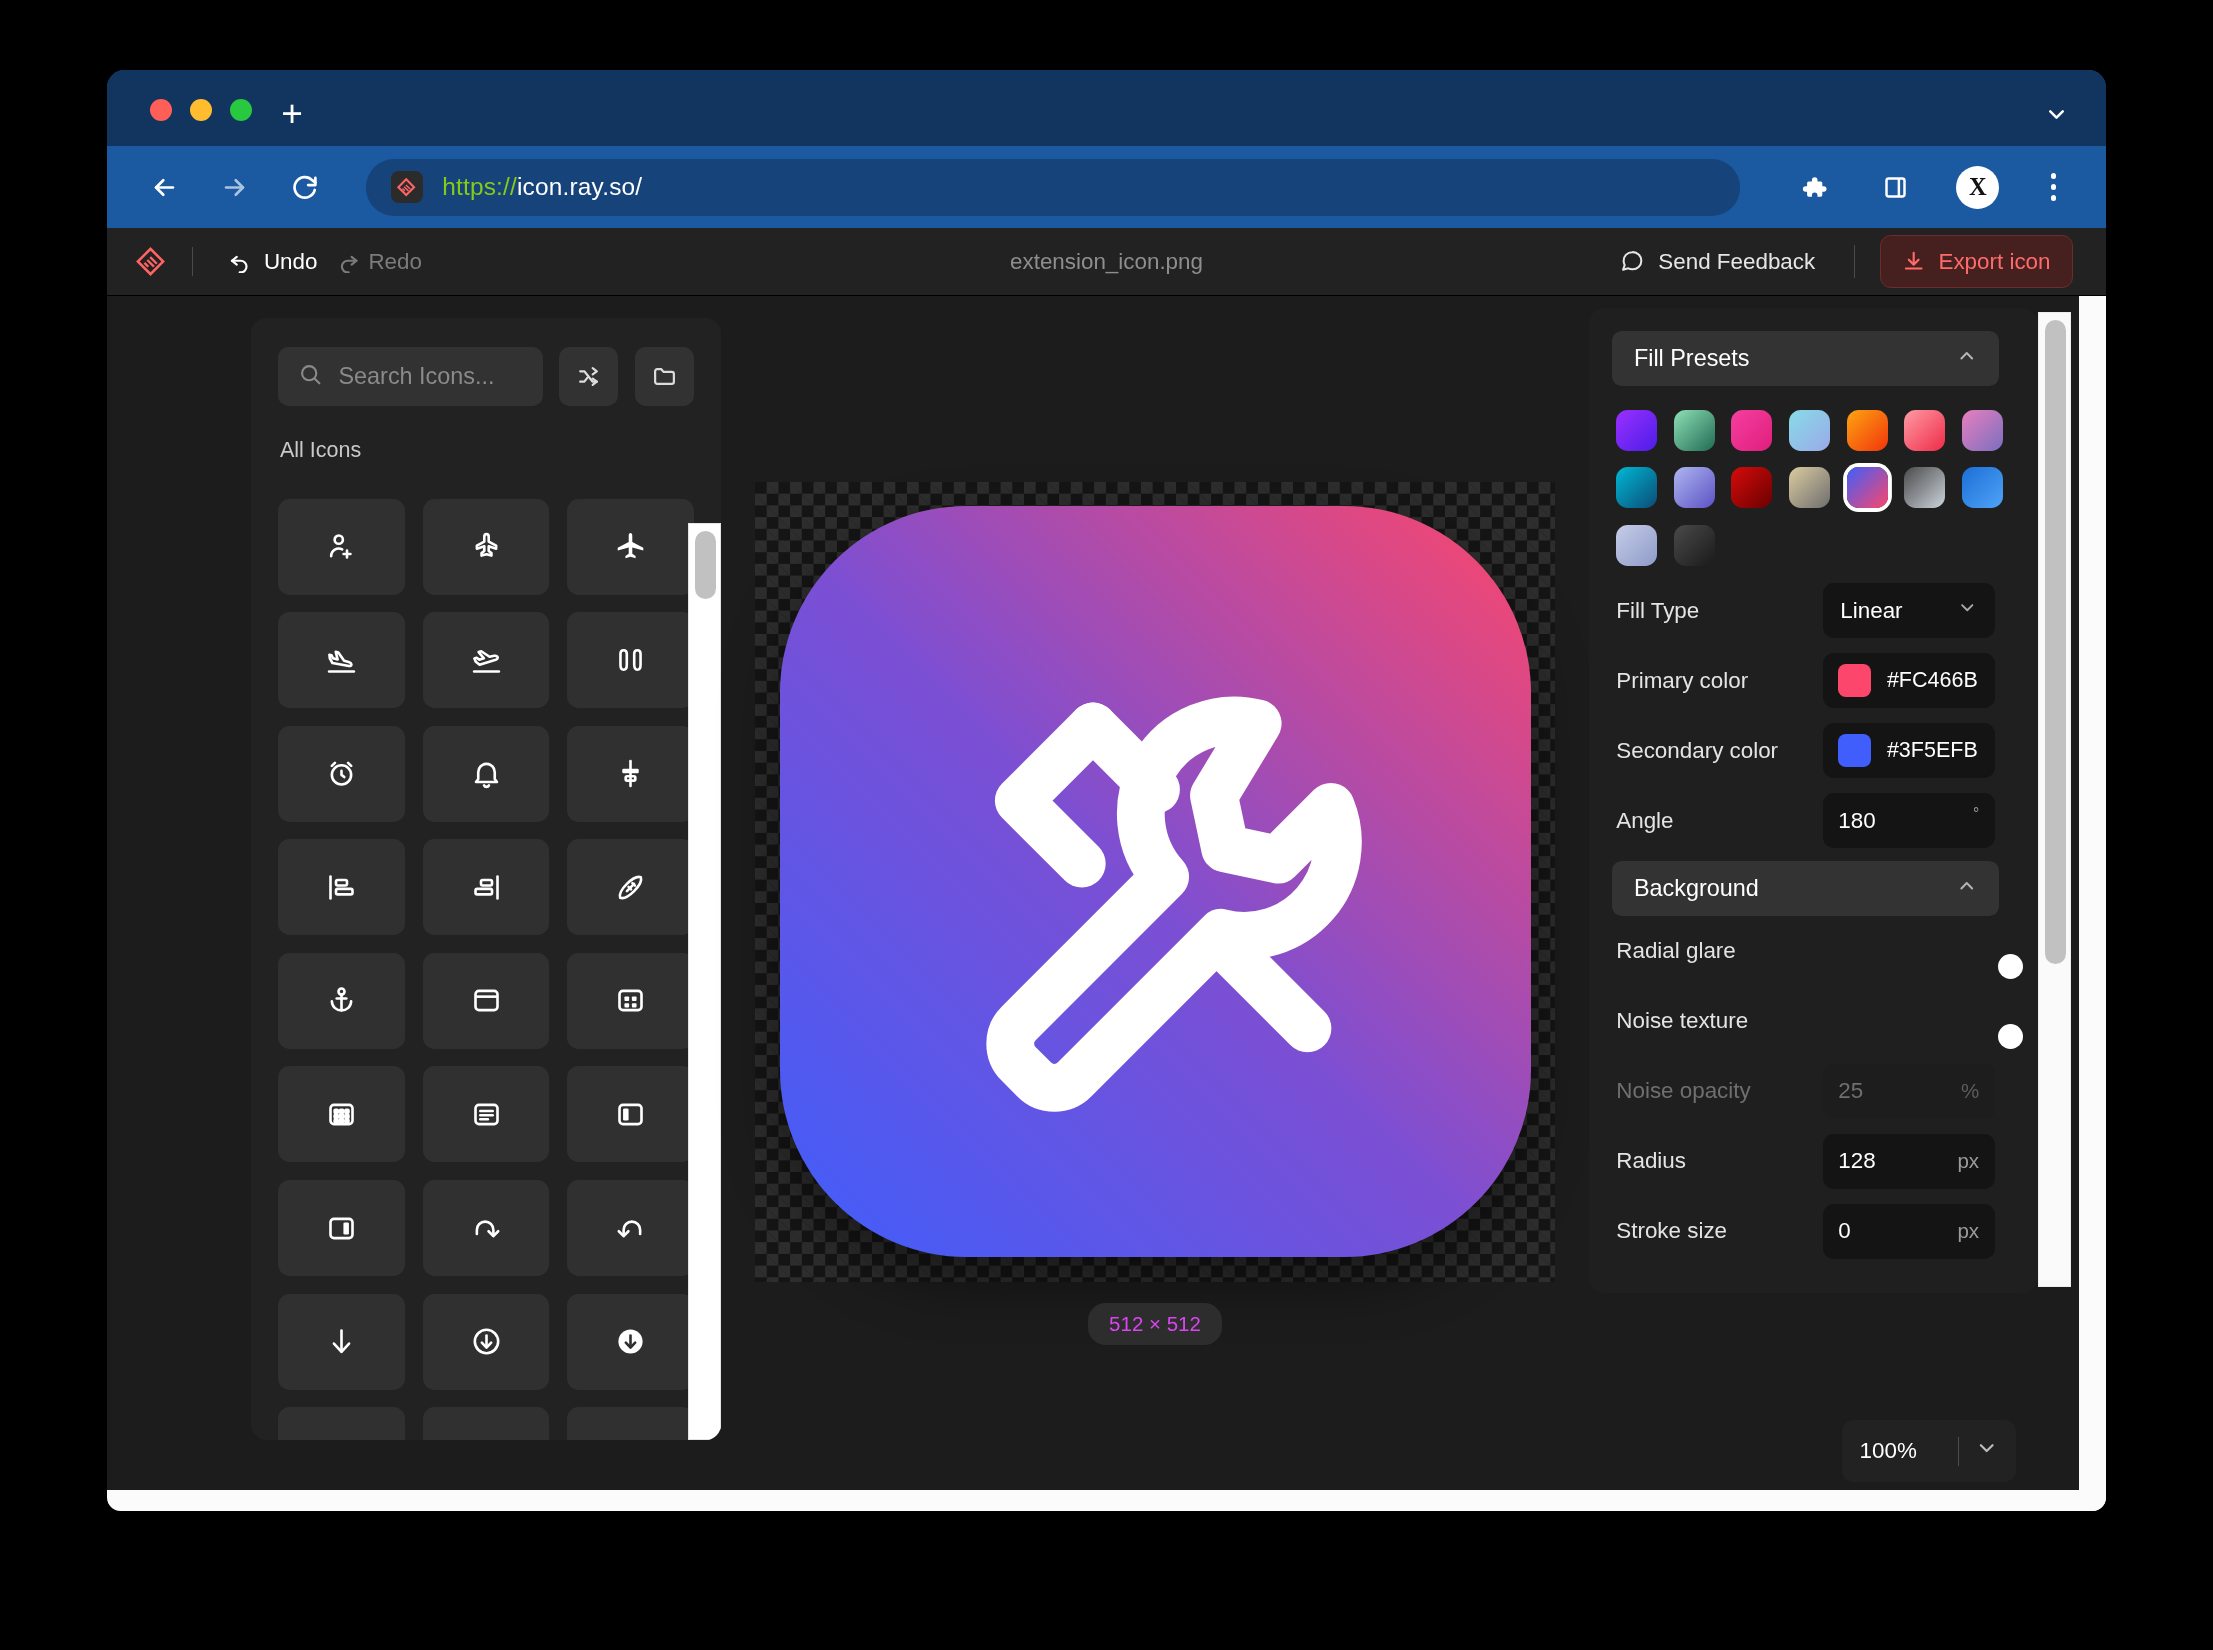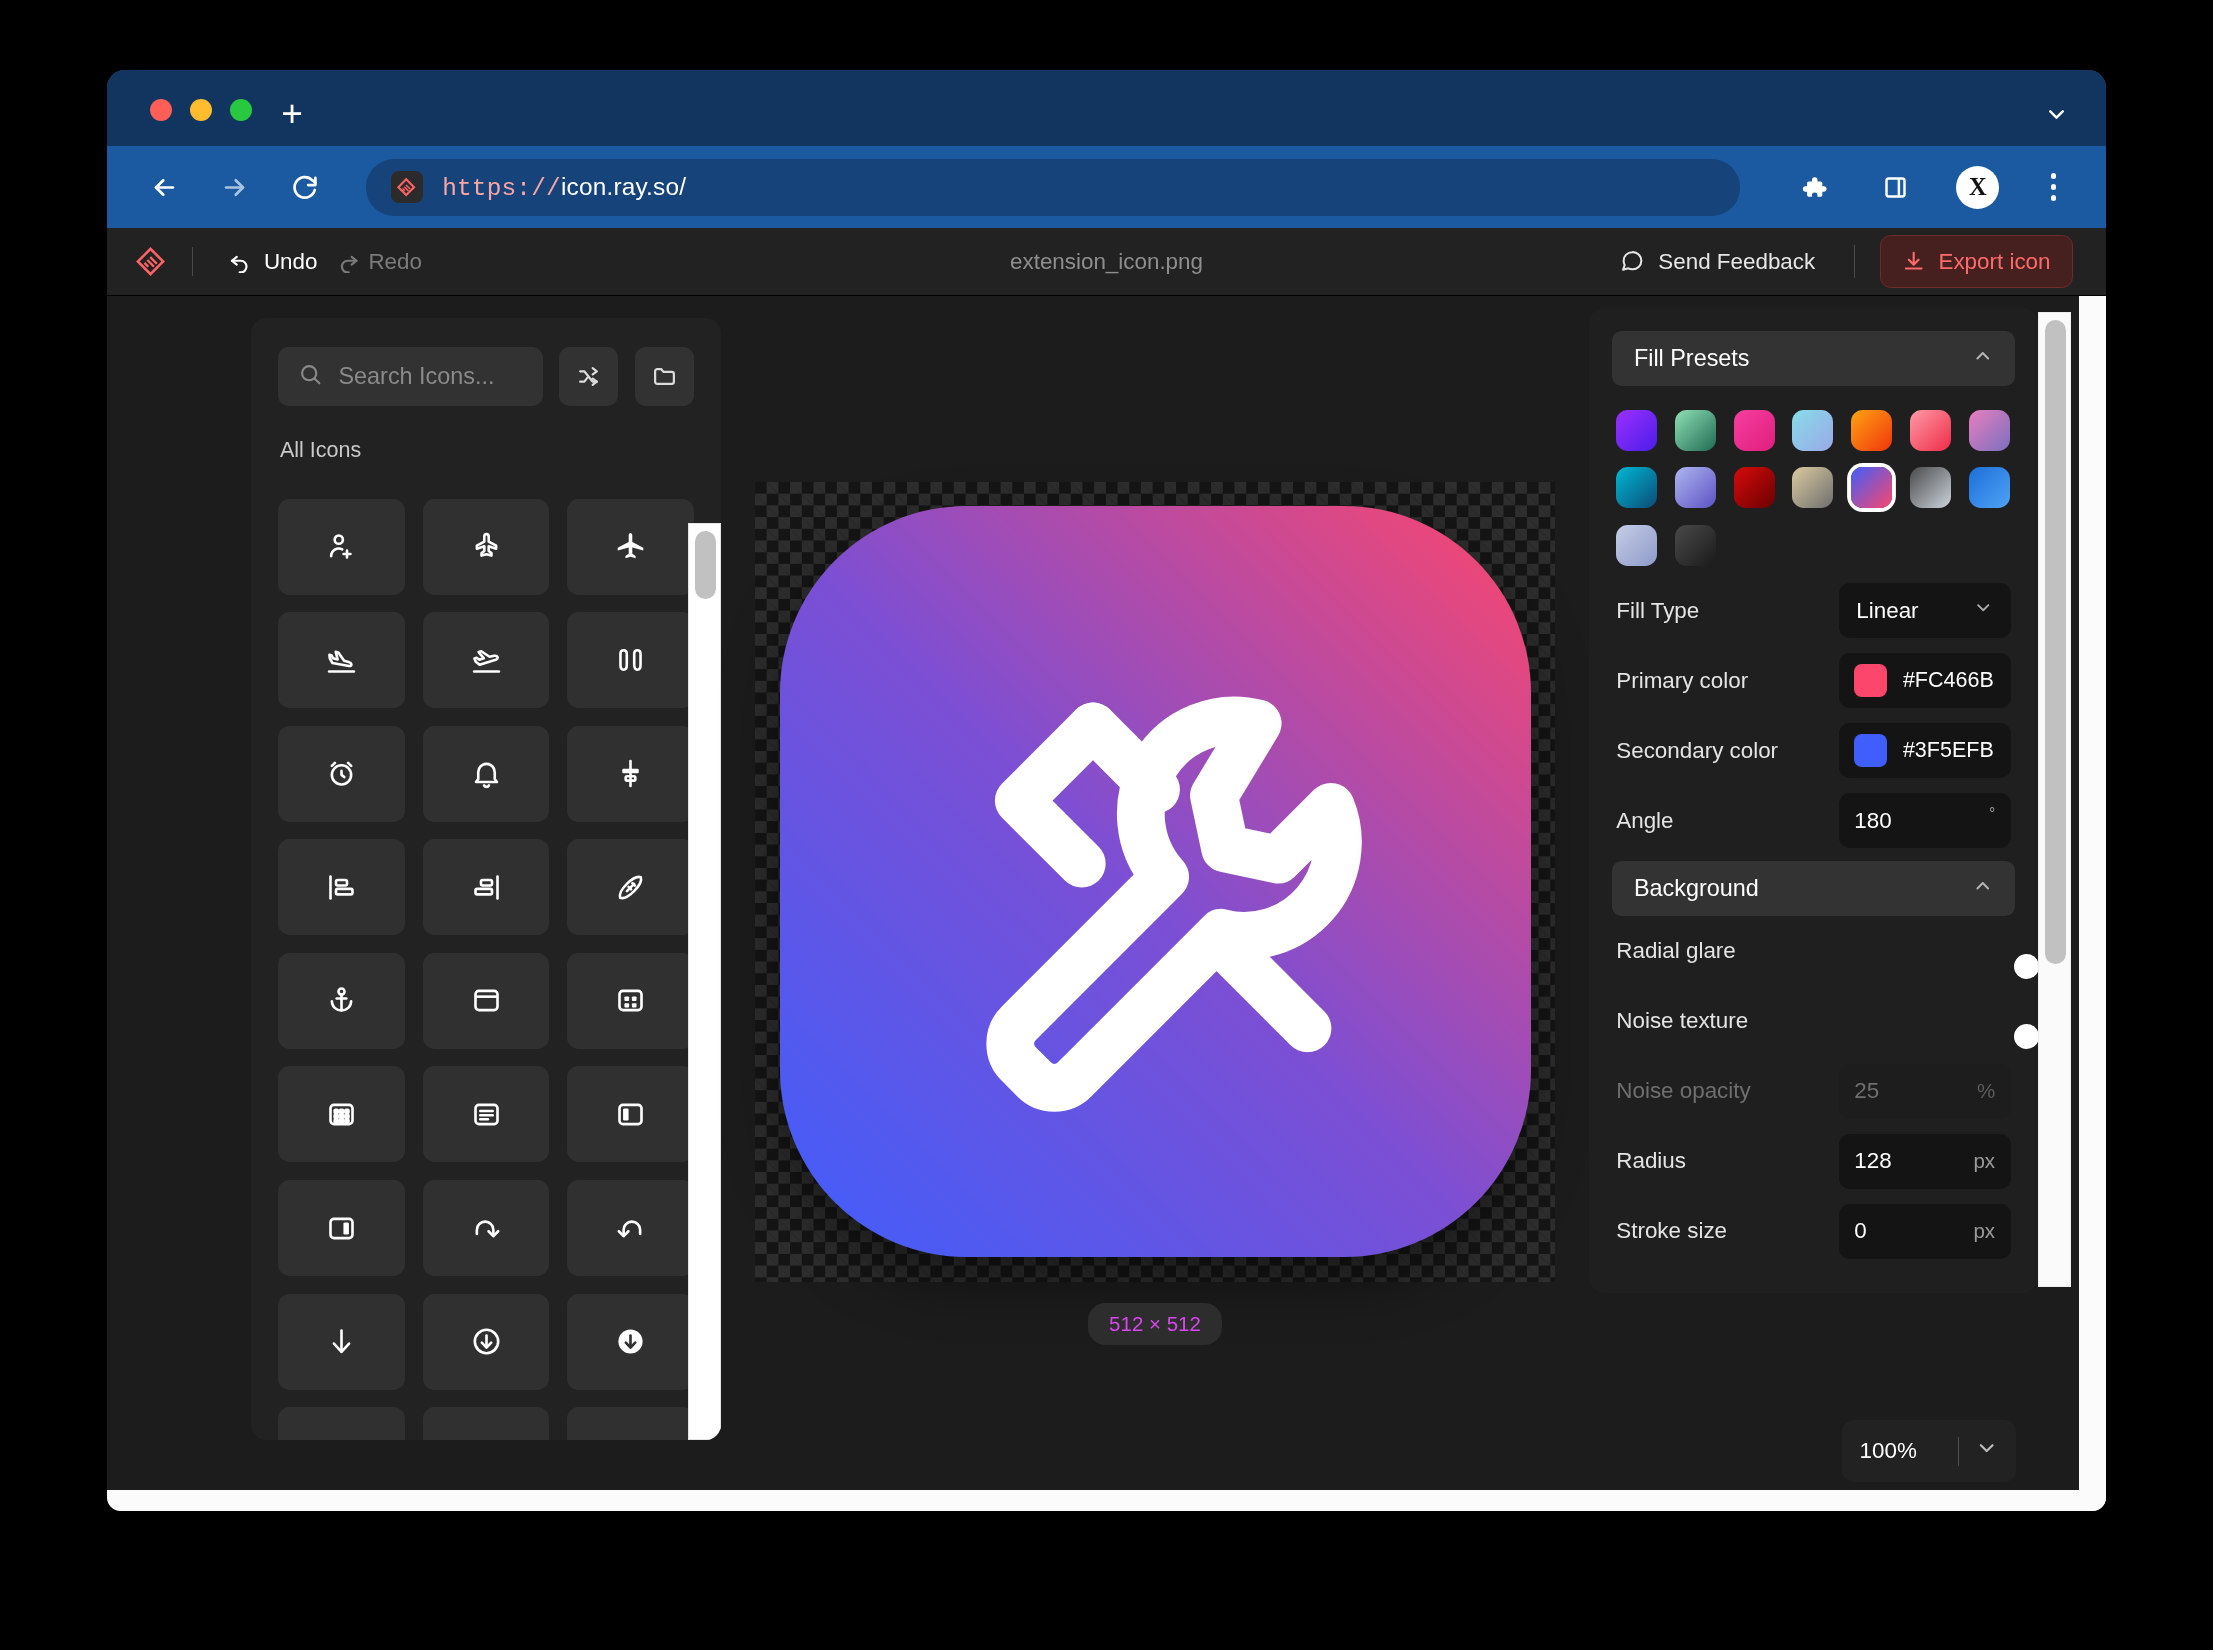--- a/index.html
+++ b/index.html
@@ -96,21 +96,21 @@
     height: 57px;
     background: #16437a;
     border-radius: 28px;
     display: flex; align-items: center;
     padding: 0 25px;
     gap: 19.5px;
     margin: 0 13.7px;
   }
   .omnibox .favicon { width: 32px; height: 32px; }
   .url { font-size: 24.4px; color: #ffffff; letter-spacing: 0.2px; }
-  .url .scheme { color: #fca5a5; font-family: Liberation Mono, monospace; }
+  .url .scheme { color: #84cc16; }
   .tb-icon {
     width: 45px; height: 45px; margin-left: 11.7px;
     display: flex; align-items: center; justify-content: center;
     color: #ffffff;
   }
   .profile-pill {
     width: 43px; height: 43px; border-radius: 50%;
     background: #ffffff; color: #111;
     display: flex; align-items: center; justify-content: center;
     font-size: 24.4px; font-weight: 700; margin-left: 13.7px;
@@ -273,21 +273,21 @@
   }
 
   
   .settings-panel {
     position: absolute;
     right: 68px; top: 11.7px;
     width: 449px; height: 985px;
     background: #1f1f1f;
     border-radius: 15.6px;
     overflow: hidden;
-    padding: 0 0 0 0;
+    padding: 0 16px 0 0;
   }
   .sp-inner { padding: 17.6px 23.4px 0 23.4px; }
   .accordion-head {
     background: #333333;
     border-radius: 9.8px;
     height: 55px;
     display: flex; align-items: center;
     padding: 0 21.5px;
     color: #ffffff; font-size: 23.4px;
     margin-top: 5.9px;

